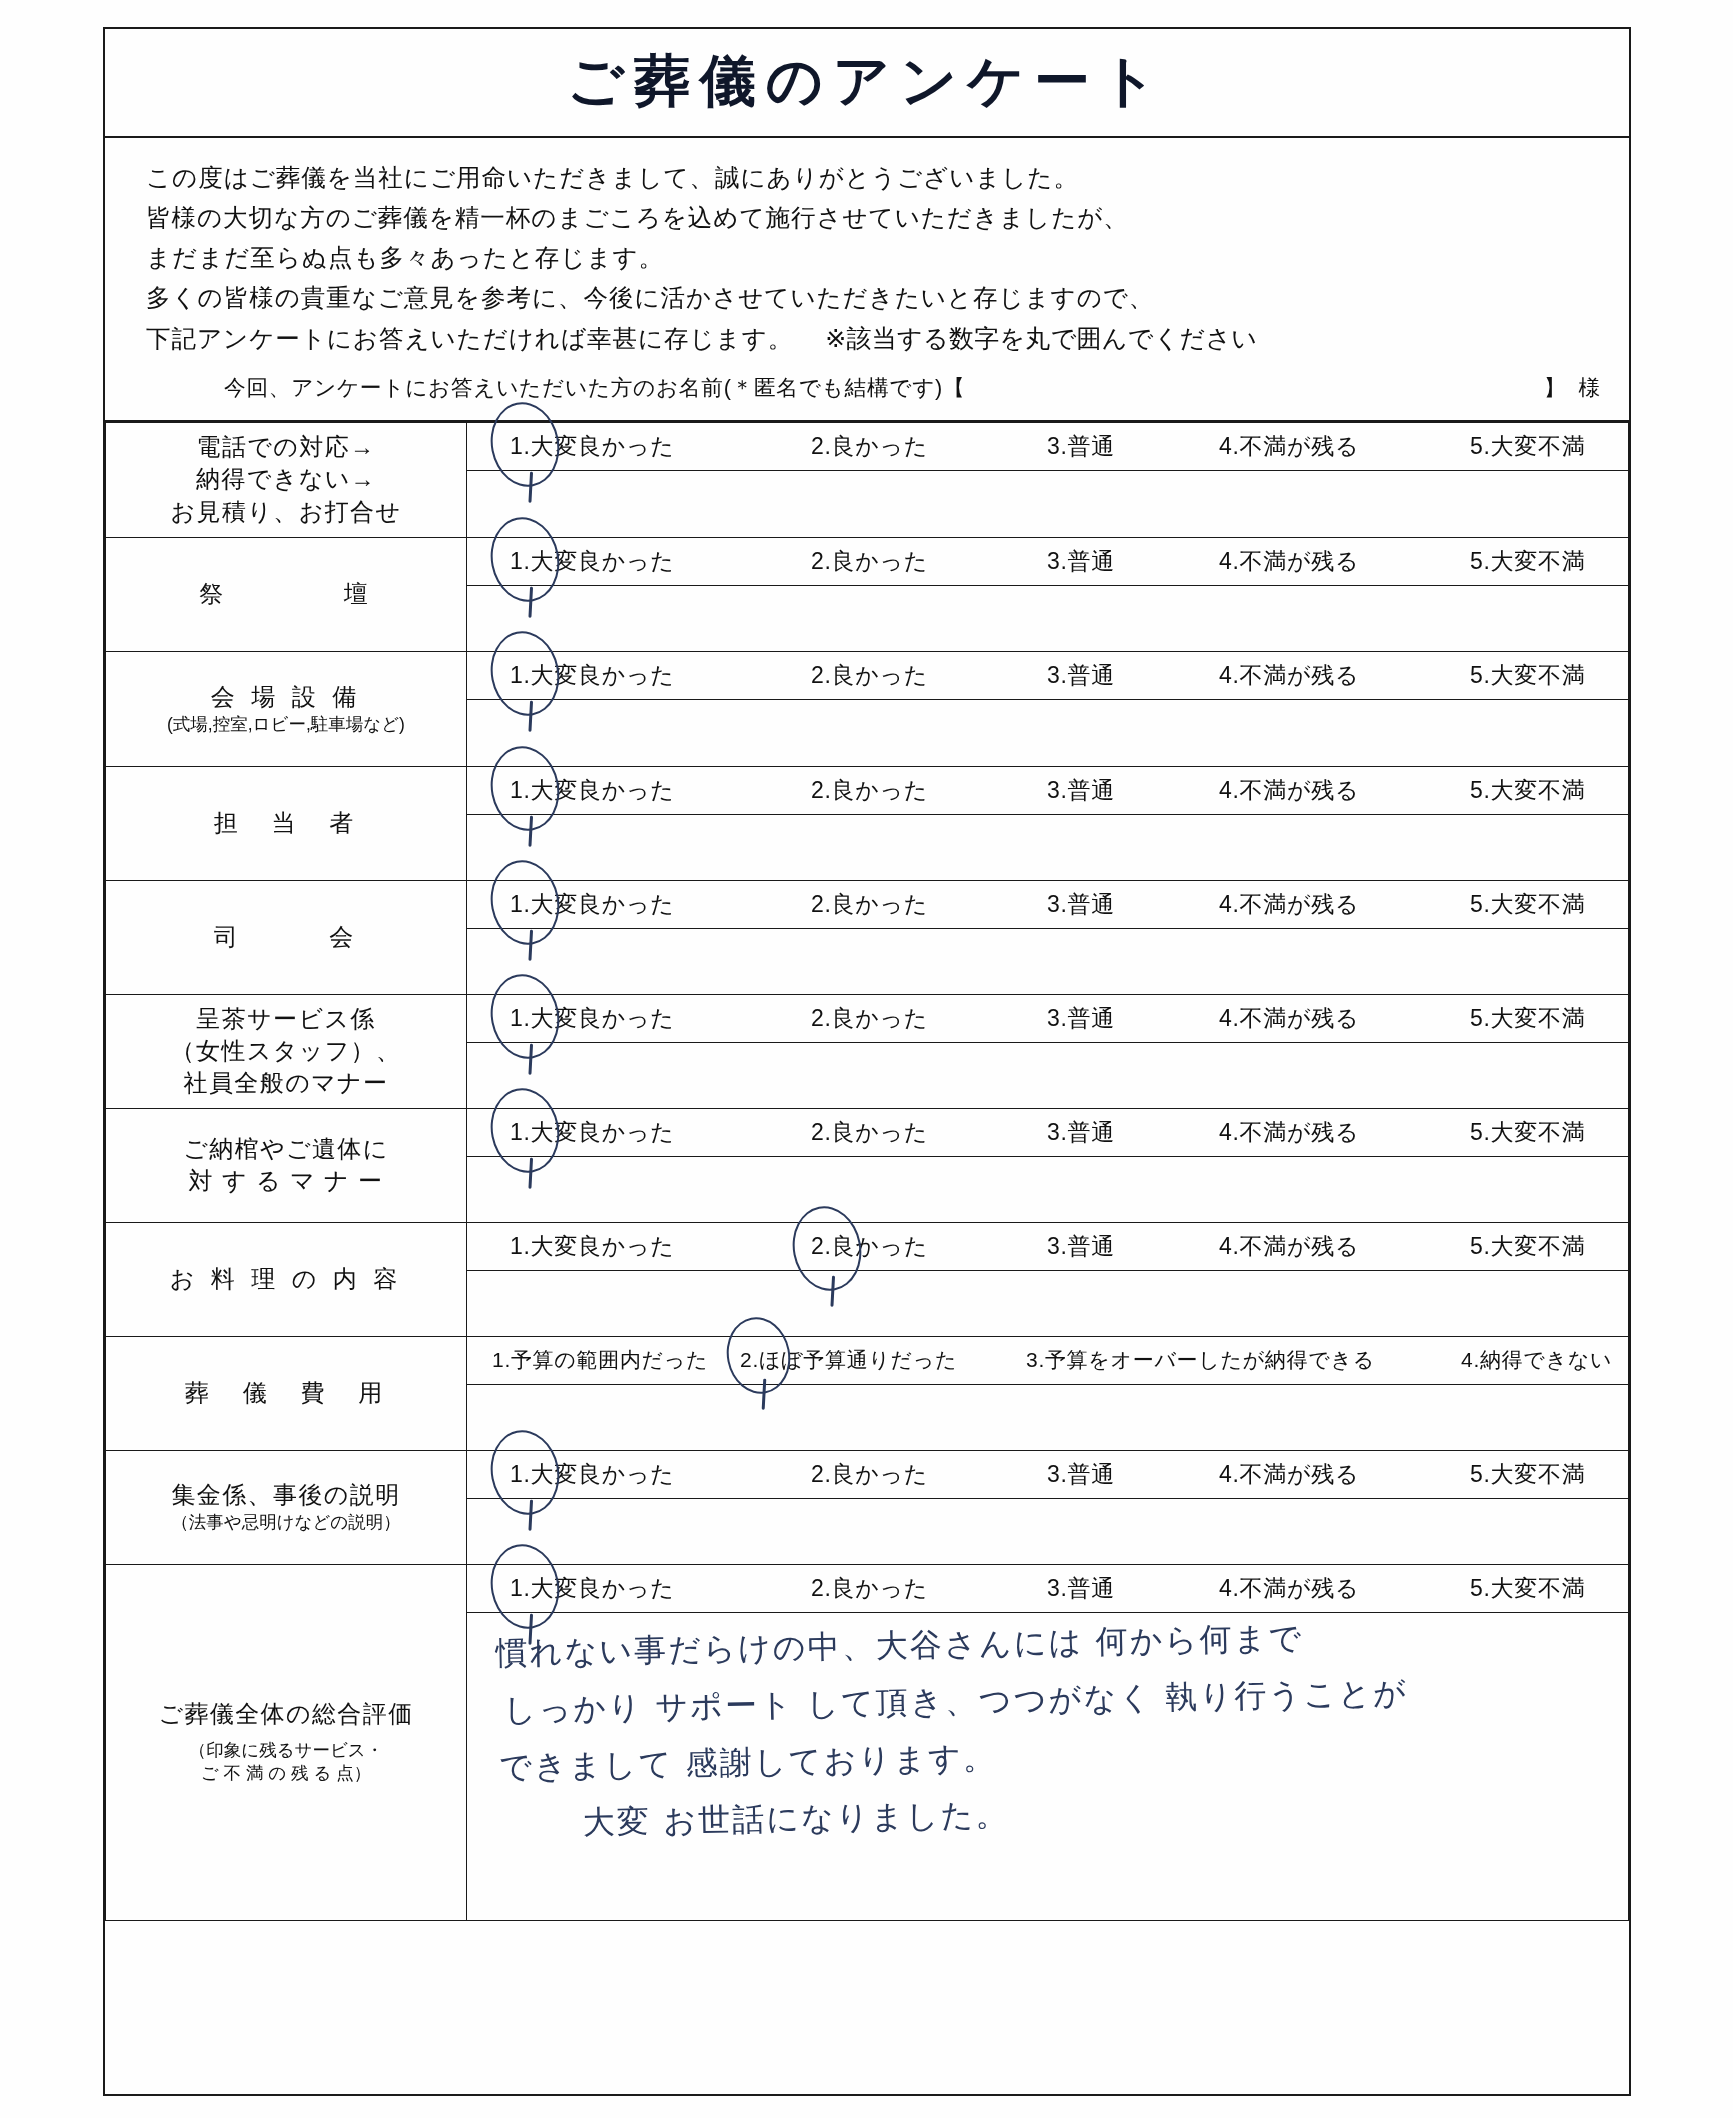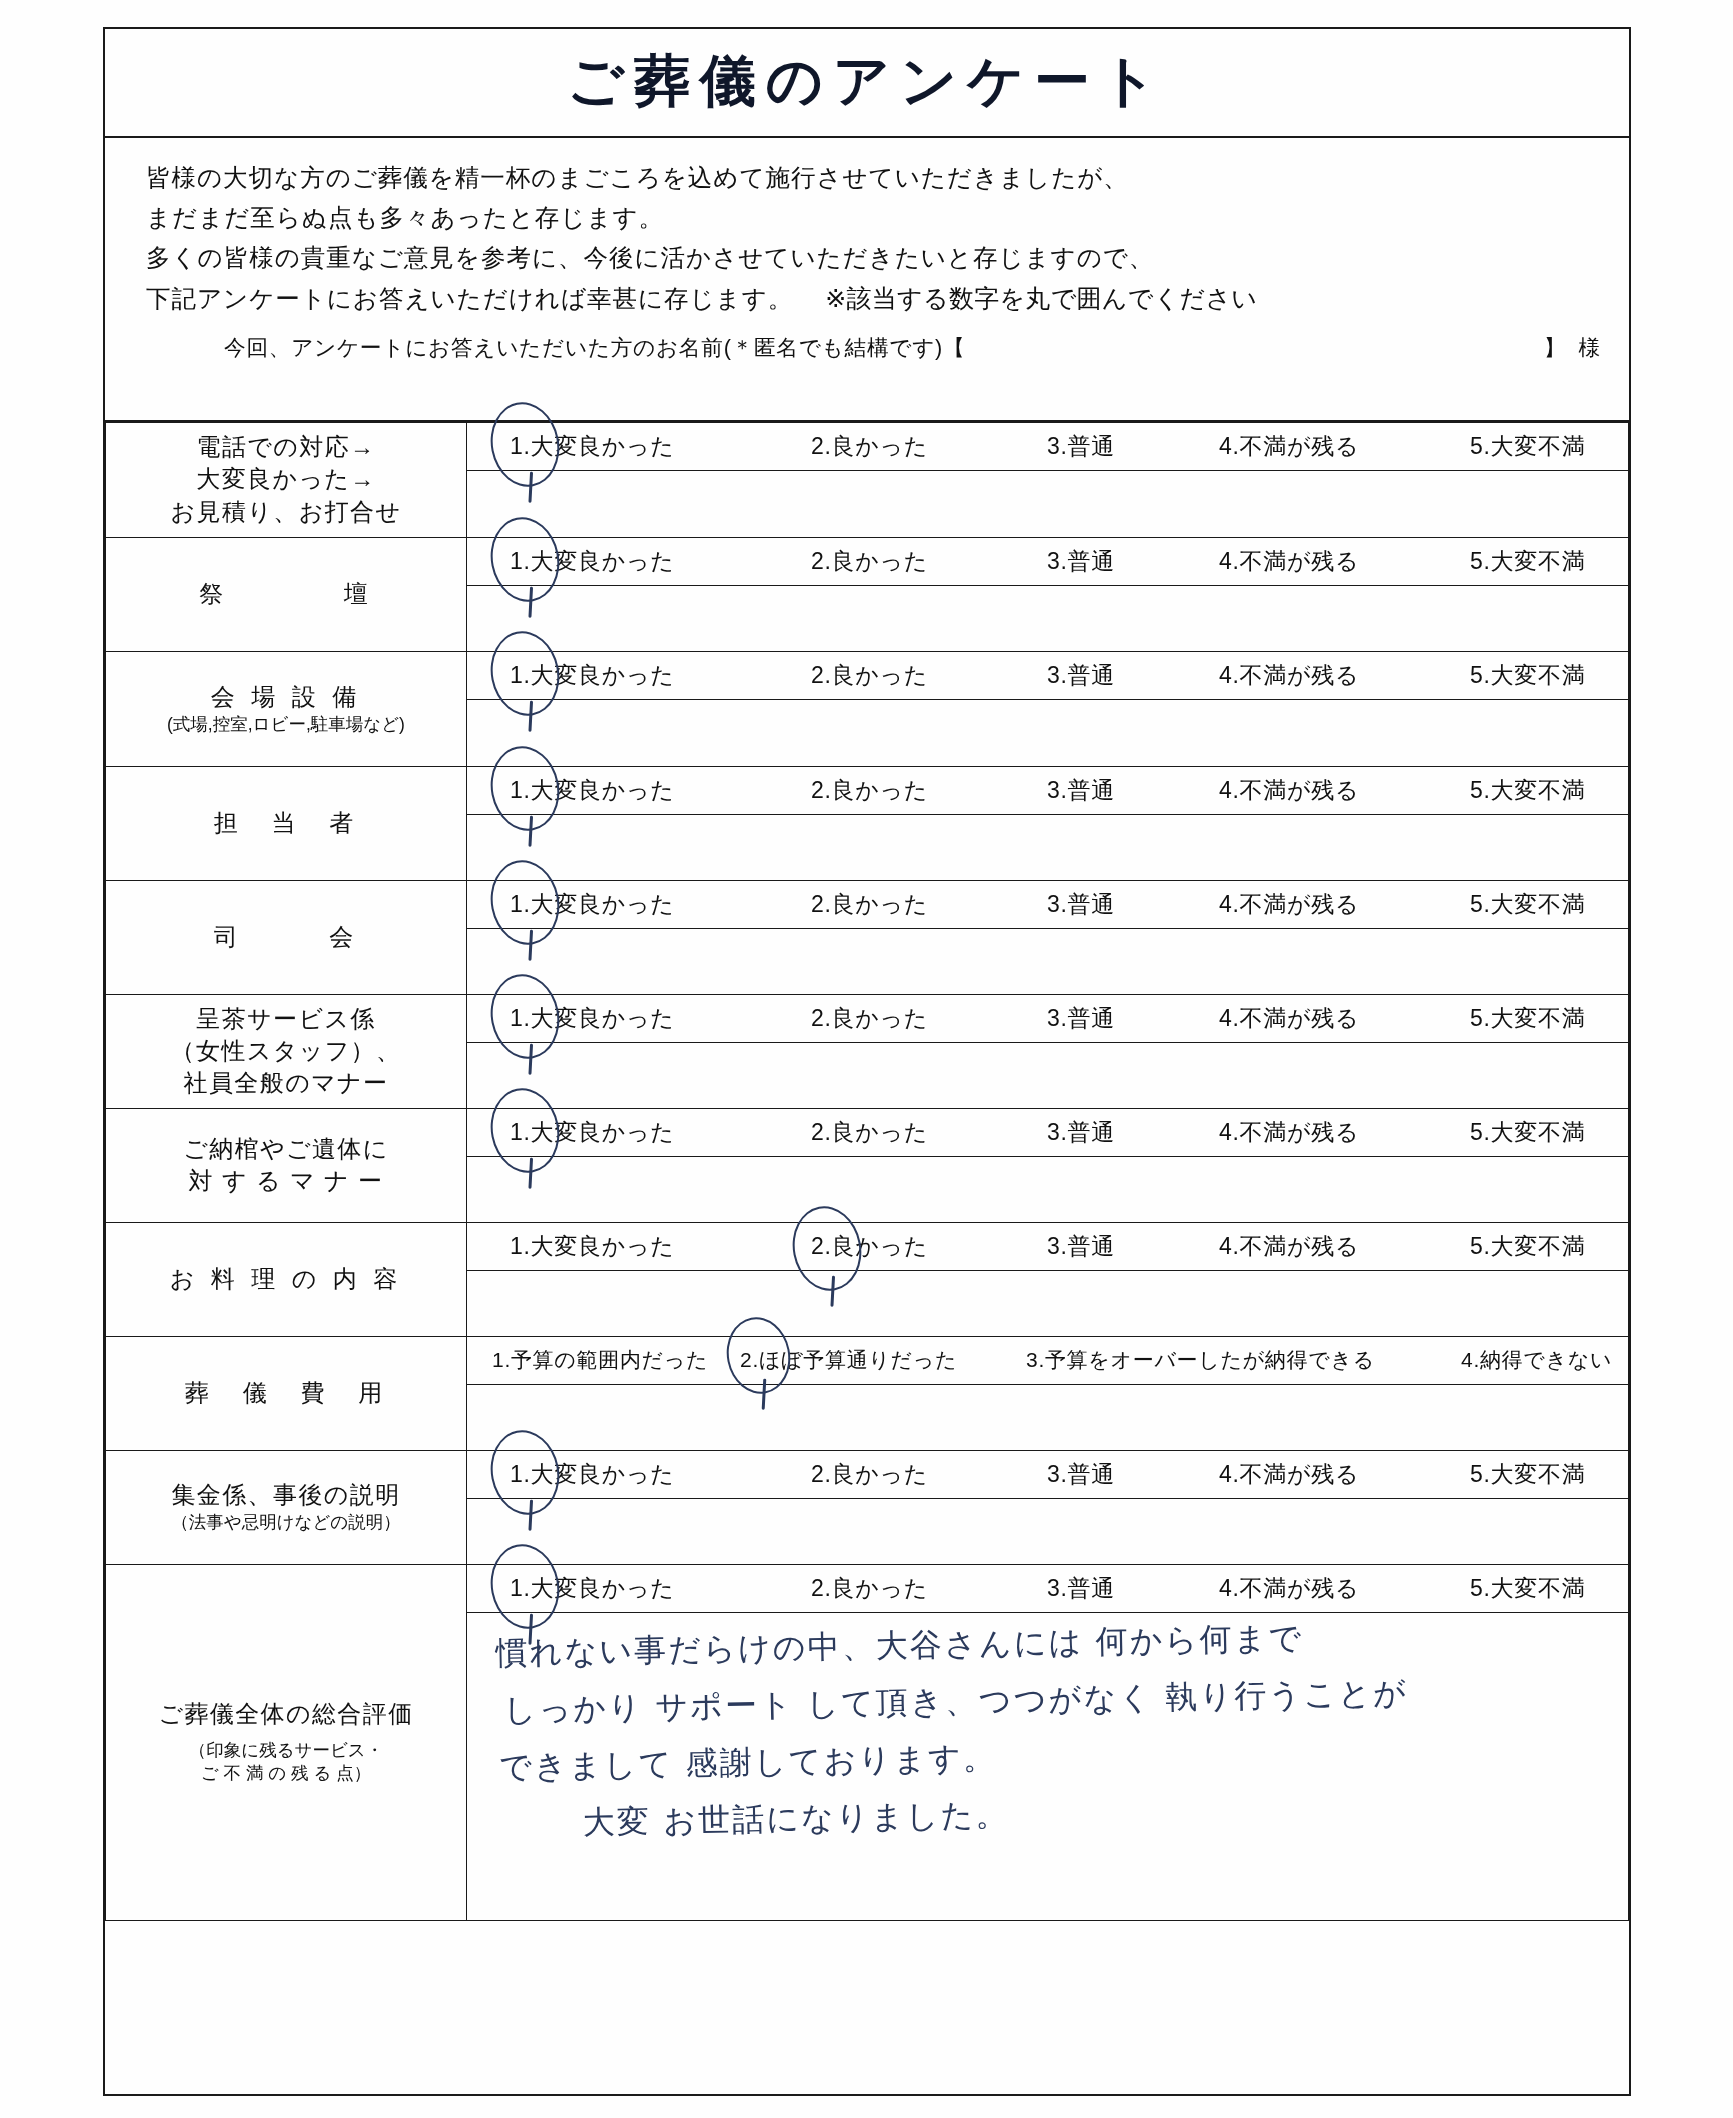--- a/index.html
+++ b/index.html
@@ -217,41 +217,42 @@
 <body>
 
 <div class="page">
   <div class="frame">
 
     <div class="title-band">
       <div class="title-text">ご葬儀のアンケート</div>
     </div>
 
     <div class="intro">
+      <p>この度はご葬儀を当社にご用命いただきまして、誠にありがとうございました。</p>
       <p>皆様の大切な方のご葬儀を精一杯のまごころを込めて施行させていただきましたが、</p>
       <p>まだまだ至らぬ点も多々あったと存じます。</p>
       <p>多くの皆様の貴重なご意見を参考に、今後に活かさせていただきたいと存じますので、</p>
       <p>
         <span>下記アンケートにお答えいただければ幸甚に存じます。</span><span class="note-inline">※該当する数字を丸で囲んでください</span>
       </p>
       <div class="name-row">
         <span>今回、アンケートにお答えいただいた方のお名前(＊匿名でも結構です)【</span>
         <span class="bracket-line"></span>
         <span>】</span>
         <span style="margin-left:12.6px">様</span>
       </div>
     </div>
 
     <table class="qtable">
 
       <tbody>
           <tr>
         <td class="label-cell" rowspan="2">
           <div class="label-main tight">電話での対応→</div>
-          <div class="label-main tight">大変良かった→</div>
+          <div class="label-main tight">納得できない→</div>
           <div class="label-main tight">お見積り、お打合せ</div>
         </td>
         <td class="opt-cell">
           <div class="opts">
             <span class="opt o1">1.大変良かった</span>
             <span class="opt o2">2.良かった</span>
             <span class="opt o3">3.普通</span>
             <span class="opt o4">4.不満が残る</span>
             <span class="opt o5">5.大変不満</span>
             <span class="circle c-1">

